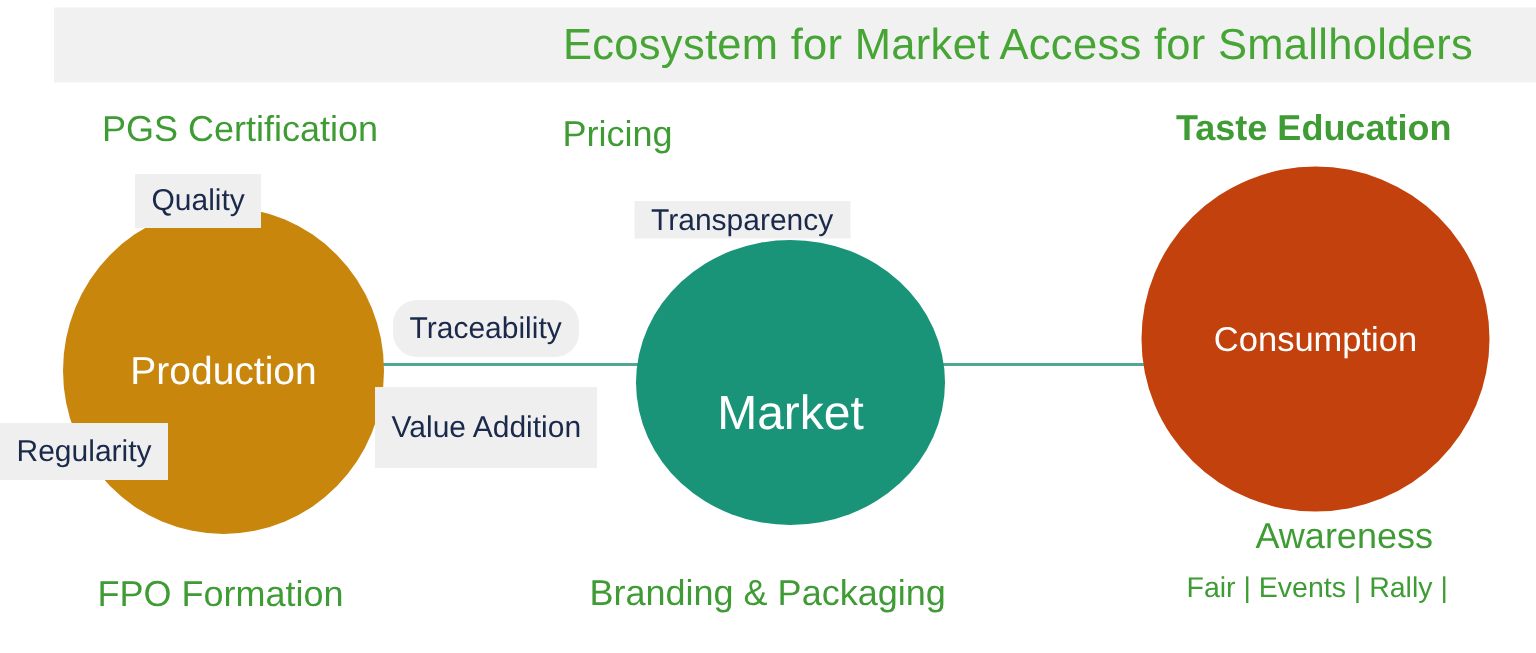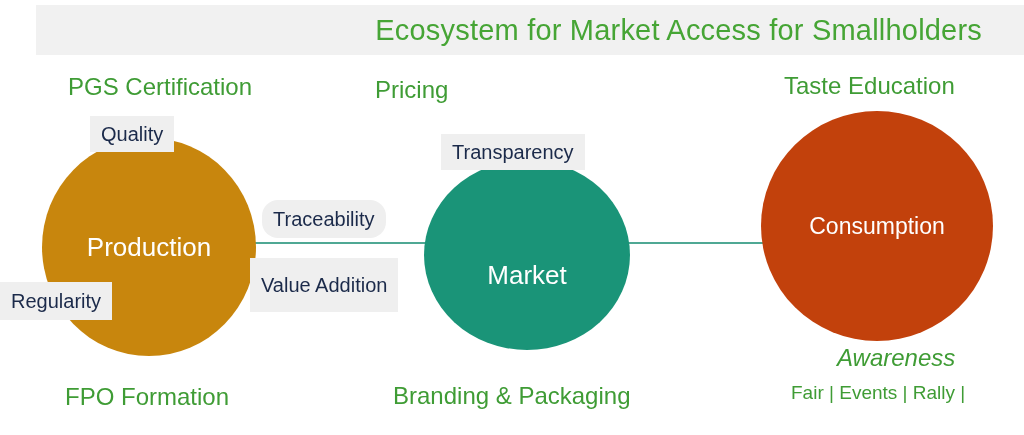--- a/index.html
+++ b/index.html
@@ -66,21 +66,21 @@
   }
   #circle-production .node-label { font-size: 26px; }
 
   #circle-market {
     left: 424px;
     top: 160px;
     width: 206px;
     height: 190px;
     background: #1a9478;
   }
-  #circle-market .node-label { font-size: 26px; margin-top: 40px; }
+  #circle-market .node-label { font-size: 32px; margin-top: 40px; }
 
   #circle-consumption {
     left: 761px;
     top: 111px;
     width: 232px;
     height: 230px;
     background: #c2410c;
   }
   #circle-consumption .node-label { font-size: 23px; }
 
@@ -103,37 +103,37 @@
     display: flex;
     align-items: center;
     white-space: nowrap;
     padding: 0 11px;
     box-sizing: border-box;
   }
   #callout-quality         { left: 90px;  top: 116px; height: 36px; }
   #callout-regularity      { left: 0px;   top: 282px; height: 38px; }
   #callout-traceability    { left: 262px; top: 200px; height: 38px; border-radius: 16px; }
   #callout-value-addition  { left: 250px; top: 258px; height: 54px; }
-  #callout-transparency    { left: 441px; top: 134px; height: 36px; }
+  #callout-transparency    { left: 423px; top: 134px; height: 25px; }
   #callout-small-holder    { left: 400px; top: 310px; height: 38px; }
 
   
   .annotation {
     position: absolute;
     color: #3f9c35;
     white-space: nowrap;
     font-size: 24px;
     line-height: 1.0;
   }
   #ann-pgs-certification  { left: 68px;  top: 75px;  }
   #ann-pricing            { left: 375px; top: 78px;  }
-  #ann-taste-education    { left: 784px; top: 74px;  }
+  #ann-taste-education    { left: 784px; top: 74px; font-weight: bold;  }
   #ann-fpo-formation      { left: 65px;  top: 385px; }
   #ann-branding-packaging { left: 393px; top: 384px; }
-  #ann-awareness          { left: 837px; top: 346px; font-style: italic; }
+  #ann-awareness          { left: 837px; top: 346px; }
   #ann-fair-events-rally  { left: 791px; top: 383px; font-size: 19px; }
 </style>
 </head>
 <body>
 
 <div id="canvas">
 
   <div class="title-bar"></div>
   <div class="title-text">Ecosystem for Market Access for Smallholders</div>
 

